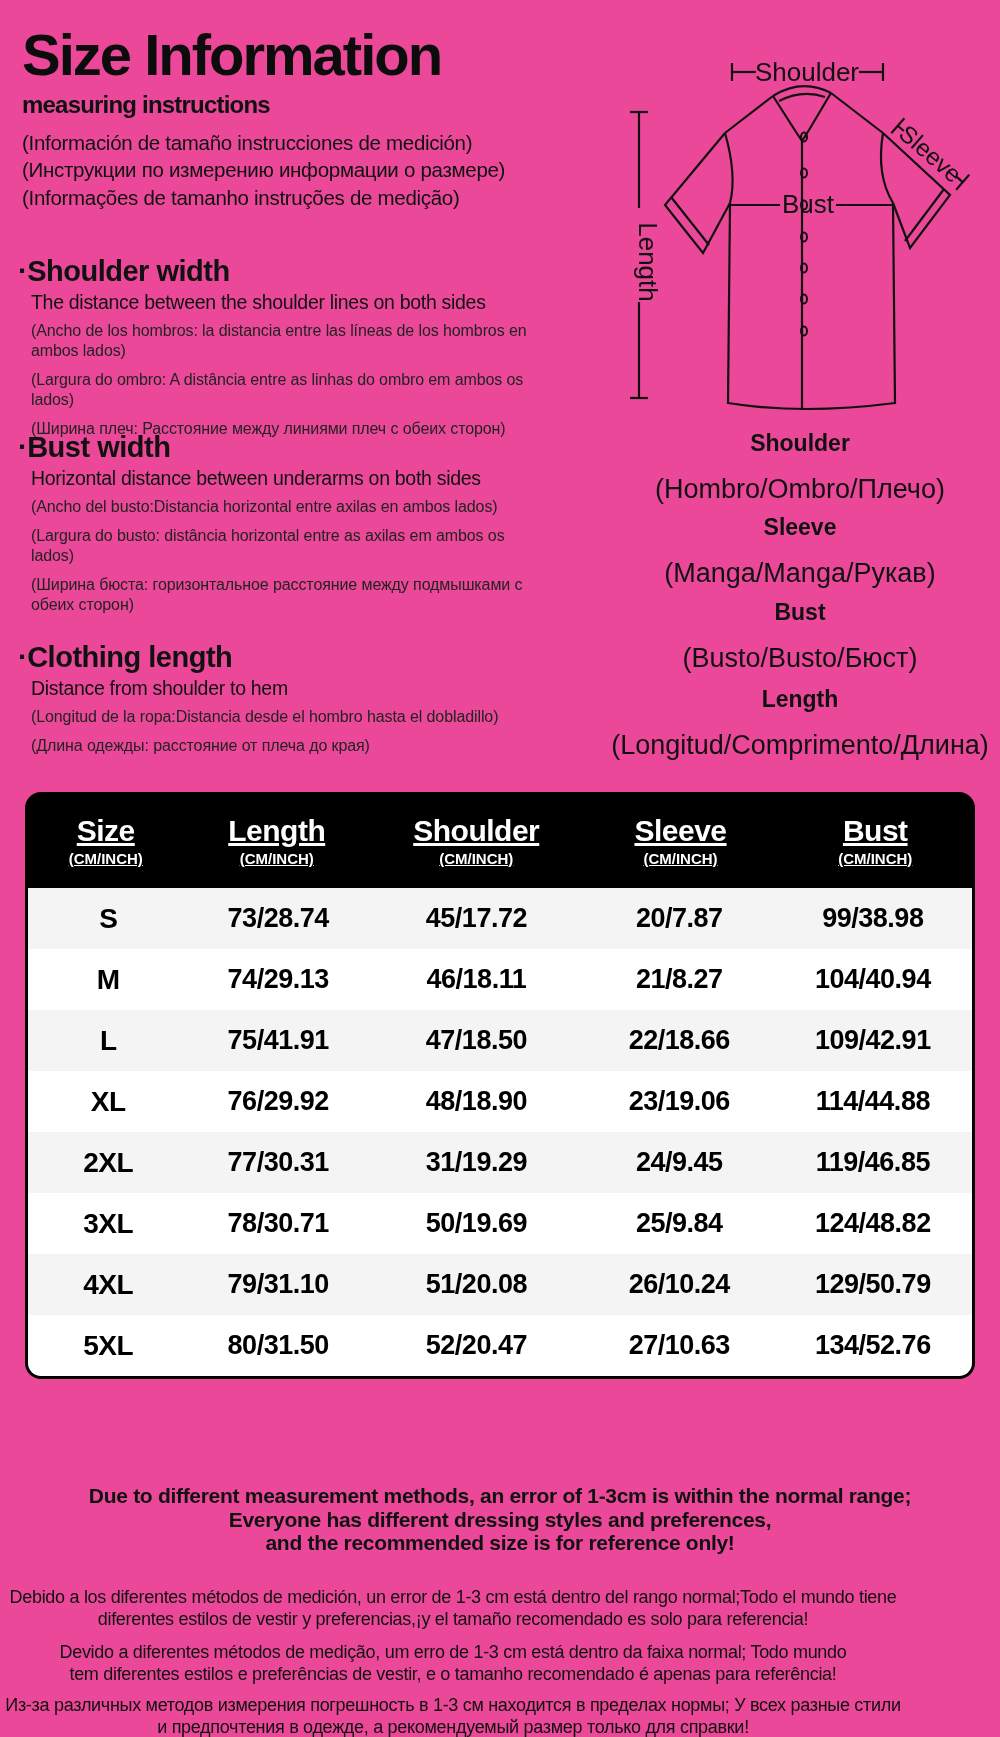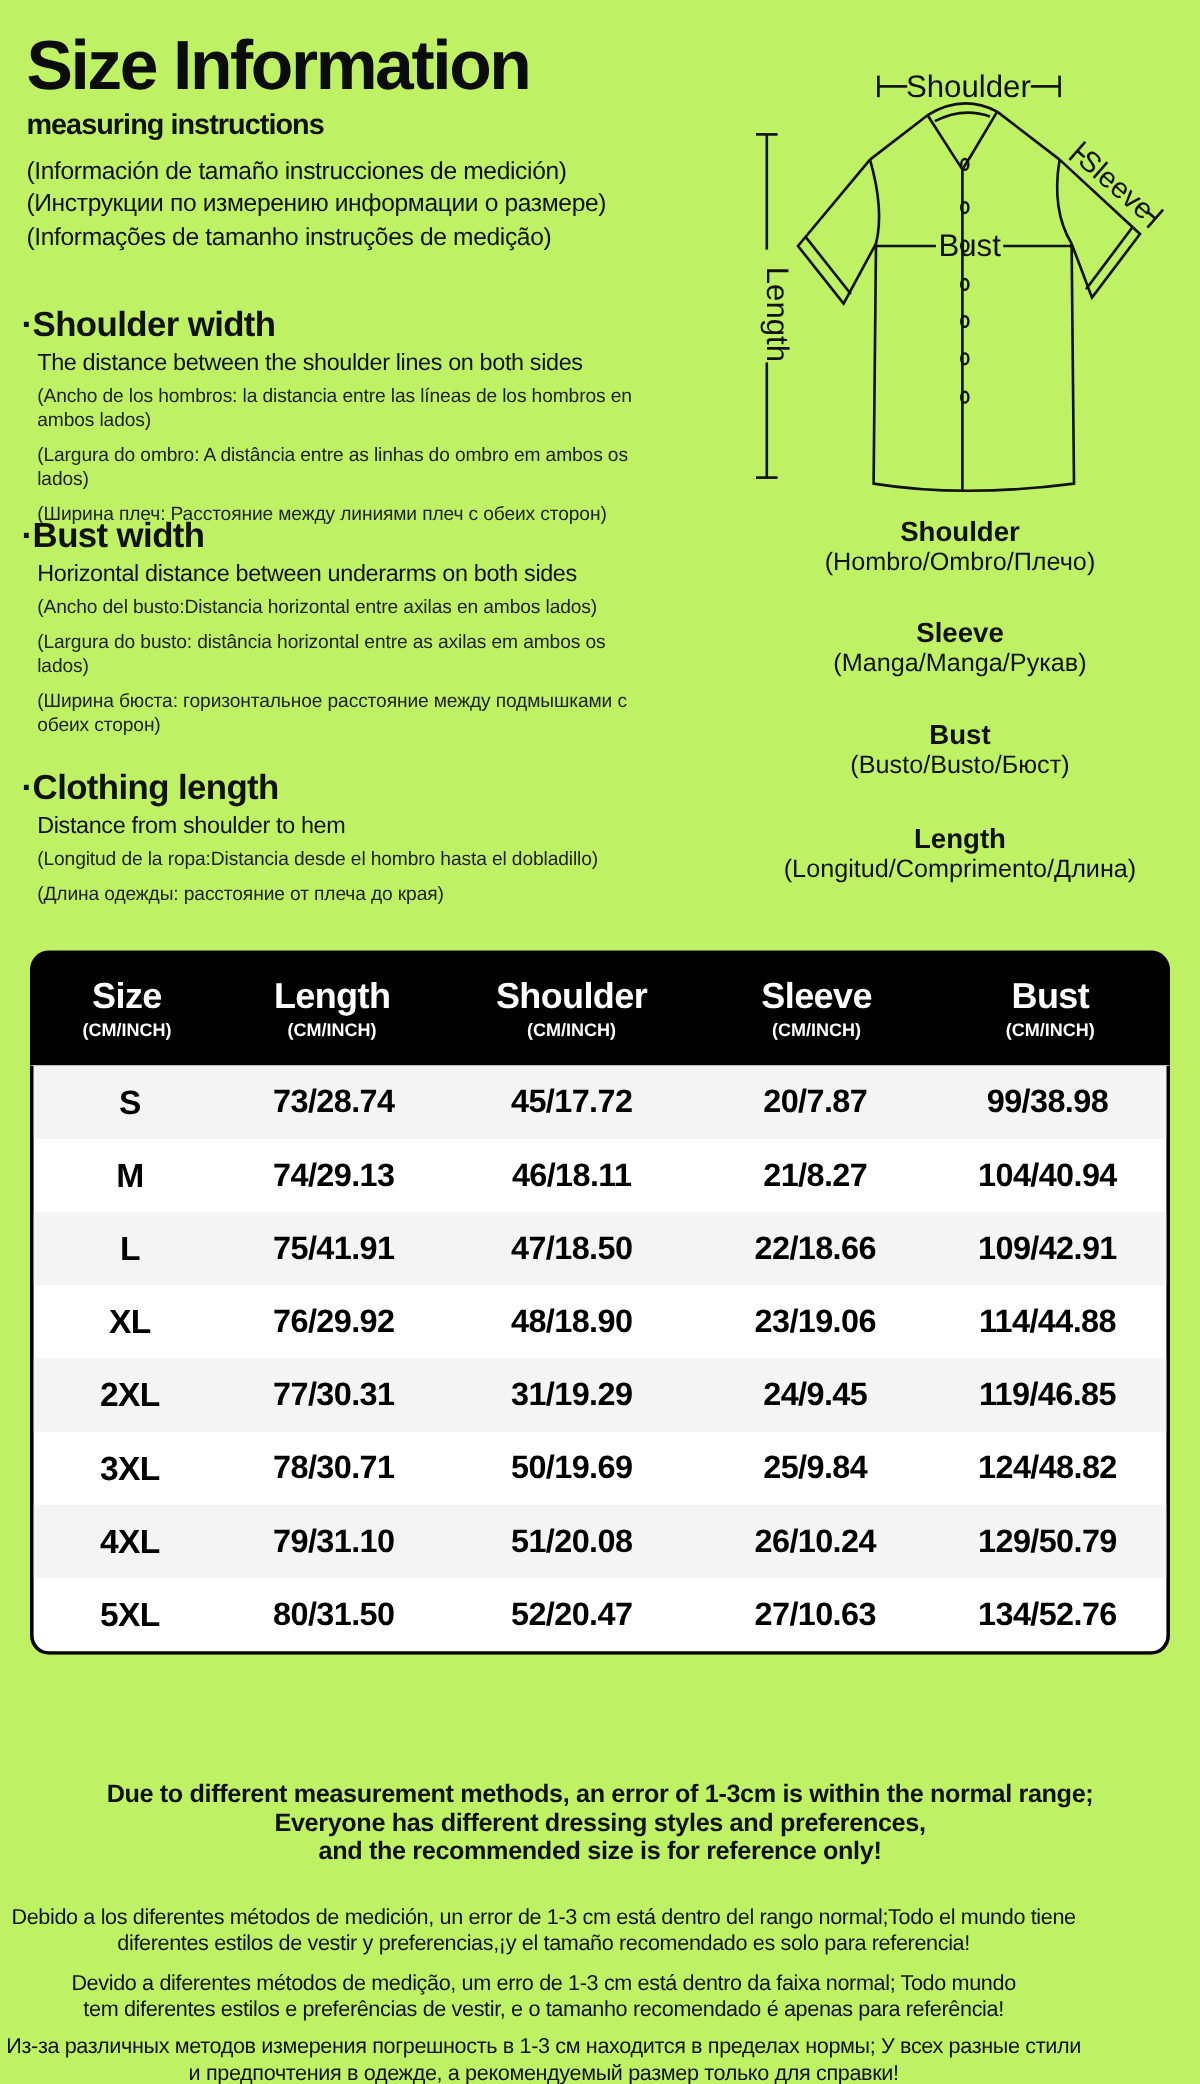--- a/index.html
+++ b/index.html
@@ -1,16 +1,16 @@
 <!DOCTYPE html>
 <html><head>
 <meta charset="utf-8">
 <style>
   html,body{margin:0;padding:0;background:#fff;}
-  .canvas{position:relative;width:1000px;height:1737px;background:#bef264;overflow:hidden;
+  .canvas{position:relative;width:1000px;height:1737px;background:#ec4899;overflow:hidden;
           font-family:"Liberation Sans","DejaVu Sans",sans-serif;color:#111;}
 
   
   .hdr{position:absolute;left:22px;top:24px;width:525px;}
   .hdr h1{margin:0;font-size:58px;font-weight:bold;letter-spacing:-2px;line-height:1.08;color:#0c0c0c;}
   .hdr h2{margin:4px 0 10px 0;font-size:24px;font-weight:bold;letter-spacing:-0.8px;}
   .htrans{font-size:20.5px;line-height:27.5px;letter-spacing:-0.3px;}
 
   
   .sec{position:absolute;left:18px;width:525px;}
@@ -20,26 +20,26 @@
   .sec-item{font-size:16px;line-height:20px;margin:0 0 9px 13px;width:505px;letter-spacing:-0.1px;color:#222;}
 
   
   .shirt-svg{position:absolute;left:600px;top:40px;width:400px;height:380px;}
   .shirt-svg text{fill:#111;stroke:none;font-family:"Liberation Sans","DejaVu Sans",sans-serif;}
 
   
   .legend-group{position:absolute;left:600px;width:400px;text-align:center;}
   .lg-1{top:430px;} .lg-2{top:514px;} .lg-3{top:599px;} .lg-4{top:686px;}
   .legend-name{font-size:23px;font-weight:bold;line-height:26px;}
-  .legend-trans{font-size:21px;line-height:25px;}
+  .legend-trans{font-size:27px;line-height:25px;margin-top:21px;}
 
   
   .size-table{position:absolute;left:25px;top:792px;width:950px;}
   .thead{height:94px;background:#000;border-radius:16px 16px 0 0;display:grid;
-         grid-template-columns:17% 19% 23% 20% 21%;align-content:center;color:#fff;text-align:center;padding-top:2px;}
+         grid-template-columns:17% 19% 23% 20% 21%;align-content:center;color:#fff;text-align:center;padding-top:2px;text-decoration:underline;}
   .col-name{font-size:30px;font-weight:bold;line-height:36px;letter-spacing:-0.5px;}
   .col-unit{font-size:15px;font-weight:bold;line-height:20px;}
   .tbody{border:3px solid #000;border-top:none;border-radius:0 0 16px 16px;overflow:hidden;background:#fff;}
   .trow{height:61px;display:grid;grid-template-columns:17% 19% 23% 20% 21%;align-items:center;
         text-align:center;font-size:27px;font-weight:bold;color:#000;letter-spacing:-0.5px;}
   .trow:nth-child(odd){background:#f4f4f4;}
   .cell-size{font-size:28px;}
 
   
   .foot-bold{position:absolute;left:0;top:1484px;width:1000px;text-align:center;

